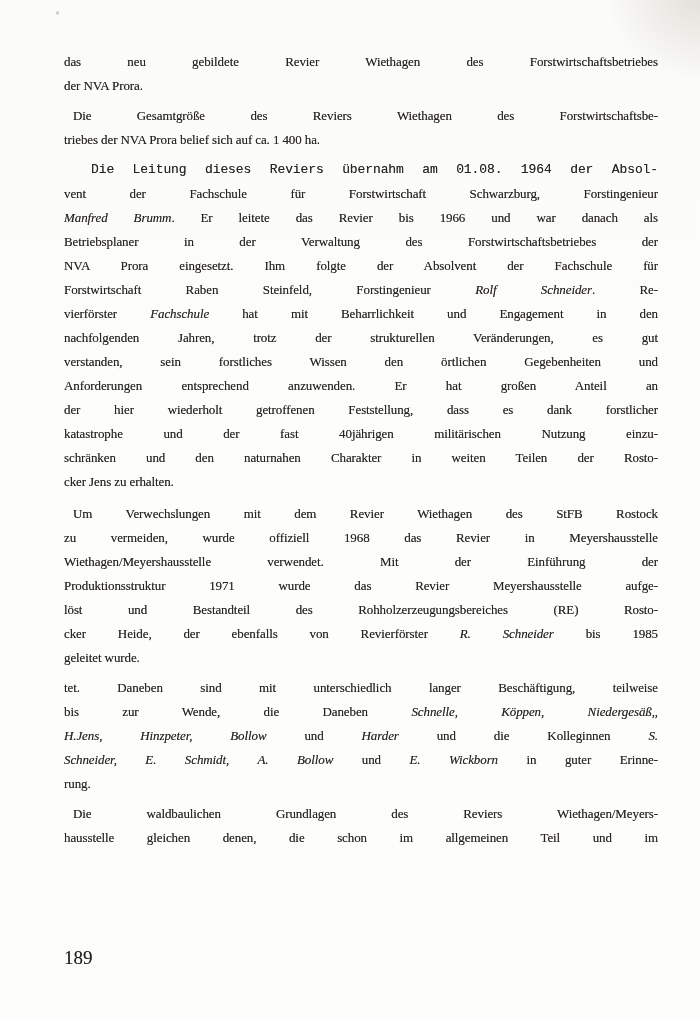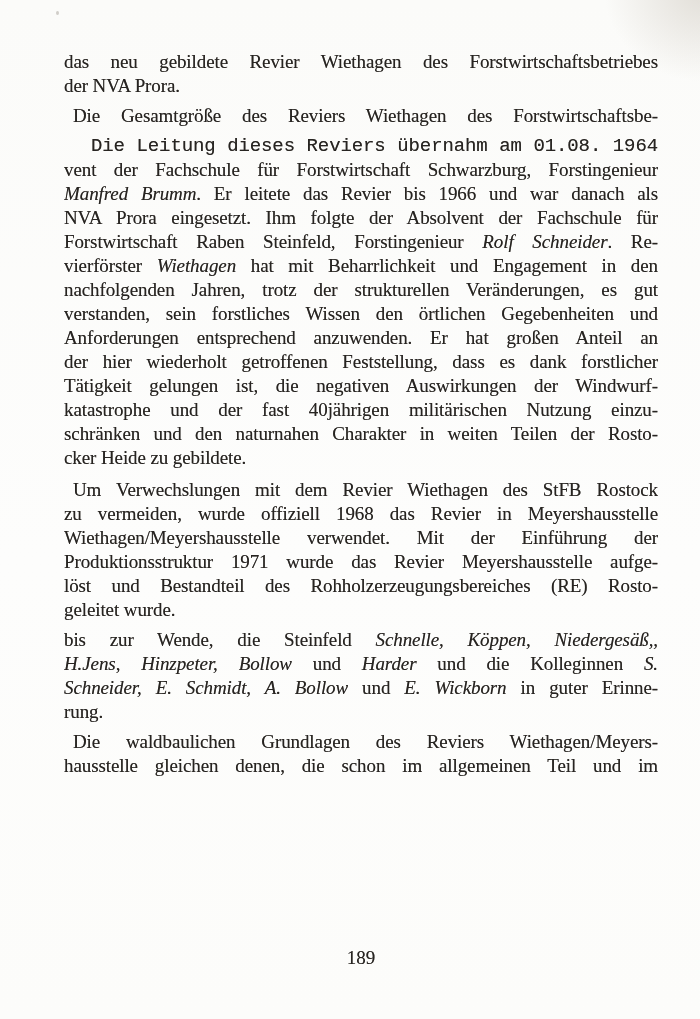--- a/index.html
+++ b/index.html
@@ -32,21 +32,21 @@
     width: 3px; height: 4px;
     border-radius: 50%;
     background: #c9c6c0;
     opacity: 0.85;
   }
   .text-block {
     position: absolute;
     left: 64px;
     top: 50px;
     width: 594px;
-    font-size: 19px;
+    font-size: 13px;
     letter-spacing: -0.1px;
     text-shadow: 0 0 0.4px rgba(45,42,38,0.55);
   }
   .paragraph { margin: 0; }
   .paragraph:not(:first-child) { margin-top: 6px; }
   .line {
     height: 24px;
     line-height: 24px;
     text-align: justify;
     text-align-last: justify;
@@ -58,65 +58,68 @@
   }
   .it { font-style: italic; }
   .rm { font-style: normal; }
   .page-number {
     position: absolute;
     top: 946px;
     left: 64px;
     width: 594px;
     height: 24px;
     line-height: 24px;
-    text-align: center;
+    text-align: left;
     font-size: 19px;
     text-shadow: 0 0 0.4px rgba(45,42,38,0.55);
   }
 </style>
 </head>
 <body>
 
 <div class="page">
   <div class="edge-shade"></div>
   <div class="speck"></div>
   <div class="text-block">
       <div class="paragraph">
         <div class="line"><span class="rm">das neu gebildete Revier Wiethagen des Forstwirtschaftsbetriebes</span></div>
         <div class="line last"><span class="rm">der NVA Prora.</span></div>
       </div>
       <div class="paragraph">
         <div class="line" style="text-indent: 9px;"><span class="rm">Die Gesamtgröße des Reviers Wiethagen des Forstwirtschaftsbe-</span></div>
+        <div class="line last"><span class="rm">triebes der NVA Prora belief sich auf ca. 1 400 ha.</span></div>
       </div>
       <div class="paragraph">
         <div class="line" style="text-indent: 27px; font-family: Liberation Mono, monospace;"><span class="rm">Die Leitung dieses Reviers übernahm am 01.08. 1964 der Absol-</span></div>
         <div class="line"><span class="rm">vent der Fachschule für Forstwirtschaft Schwarzburg, Forstingenieur</span></div>
         <div class="line"><span class="it">Manfred Brumm</span><span class="rm">. Er leitete das Revier bis 1966 und war danach als</span></div>
+        <div class="line"><span class="rm">Betriebsplaner in der Verwaltung des Forstwirtschaftsbetriebes der</span></div>
         <div class="line"><span class="rm">NVA Prora eingesetzt. Ihm folgte der Absolvent der Fachschule für</span></div>
         <div class="line"><span class="rm">Forstwirtschaft Raben Steinfeld, Forstingenieur </span><span class="it">Rolf Schneider</span><span class="rm">. Re-</span></div>
-        <div class="line"><span class="rm">vierförster </span><span class="it">Wiethagen</span><span class="rm"> hat mit Beharrlichkeit und Engagement in den</span></div>
+        <div class="line"><span class="rm">vierförster </span><span class="it">Fachschule</span><span class="rm"> hat mit Beharrlichkeit und Engagement in den</span></div>
         <div class="line"><span class="rm">nachfolgenden Jahren, trotz der strukturellen Veränderungen, es gut</span></div>
         <div class="line"><span class="rm">verstanden, sein forstliches Wissen den örtlichen Gegebenheiten und</span></div>
         <div class="line"><span class="rm">Anforderungen entsprechend anzuwenden. Er hat großen Anteil an</span></div>
         <div class="line"><span class="rm">der hier wiederholt getroffenen Feststellung, dass es dank forstlicher</span></div>
-        <div class="line"><span class="rm">Tätigkeit gelungen ist, die negativen Auswirkungen der Windwurf-</span></div>
         <div class="line"><span class="rm">katastrophe und der fast 40jährigen militärischen Nutzung einzu-</span></div>
         <div class="line"><span class="rm">schränken und den naturnahen Charakter in weiten Teilen der Rosto-</span></div>
-        <div class="line last"><span class="rm">cker Heide zu gebildete.</span></div>
+        <div class="line last"><span class="rm">cker Jens zu erhalten.</span></div>
       </div>
       <div class="paragraph">
         <div class="line" style="text-indent: 9px; margin-top: 8px;"><span class="rm">Um Verwechslungen mit dem Revier Wiethagen des StFB Rostock</span></div>
         <div class="line"><span class="rm">zu vermeiden, wurde offiziell 1968 das Revier in Meyershausstelle</span></div>
         <div class="line"><span class="rm">Wiethagen/Meyershausstelle verwendet. Mit der Einführung der</span></div>
         <div class="line"><span class="rm">Produktionsstruktur 1971 wurde das Revier Meyershausstelle aufge-</span></div>
         <div class="line"><span class="rm">löst und Bestandteil des Rohholzerzeugungsbereiches (RE) Rosto-</span></div>
+        <div class="line"><span class="rm">cker Heide, der ebenfalls von Revierförster </span><span class="it">R. Schneider</span><span class="rm"> bis 1985</span></div>
         <div class="line last"><span class="rm">geleitet wurde.</span></div>
       </div>
       <div class="paragraph">
-        <div class="line"><span class="rm">bis zur Wende, die Steinfeld </span><span class="it">Schnelle, Köppen, Niedergesäß,,</span></div>
+        <div class="line"><span class="rm">tet. Daneben sind mit unterschiedlich langer Beschäftigung, teilweise</span></div>
+        <div class="line"><span class="rm">bis zur Wende, die Daneben </span><span class="it">Schnelle, Köppen, Niedergesäß,,</span></div>
         <div class="line"><span class="it">H.Jens</span><span class="rm">, </span><span class="it">Hinzpeter, Bollow</span><span class="rm"> und </span><span class="it">Harder</span><span class="rm"> und die Kolleginnen </span><span class="it">S.</span></div>
         <div class="line"><span class="it">Schneider, E. Schmidt, A. Bollow</span><span class="rm"> und </span><span class="it">E. Wickborn</span><span class="rm"> in guter Erinne-</span></div>
         <div class="line last"><span class="rm">rung.</span></div>
       </div>
       <div class="paragraph">
         <div class="line" style="text-indent: 9px;"><span class="rm">Die waldbaulichen Grundlagen des Reviers Wiethagen/Meyers-</span></div>
         <div class="line"><span class="rm">hausstelle gleichen denen, die schon im allgemeinen Teil und im</span></div>
       </div>
     </div>
   <div class="page-number">189</div>

